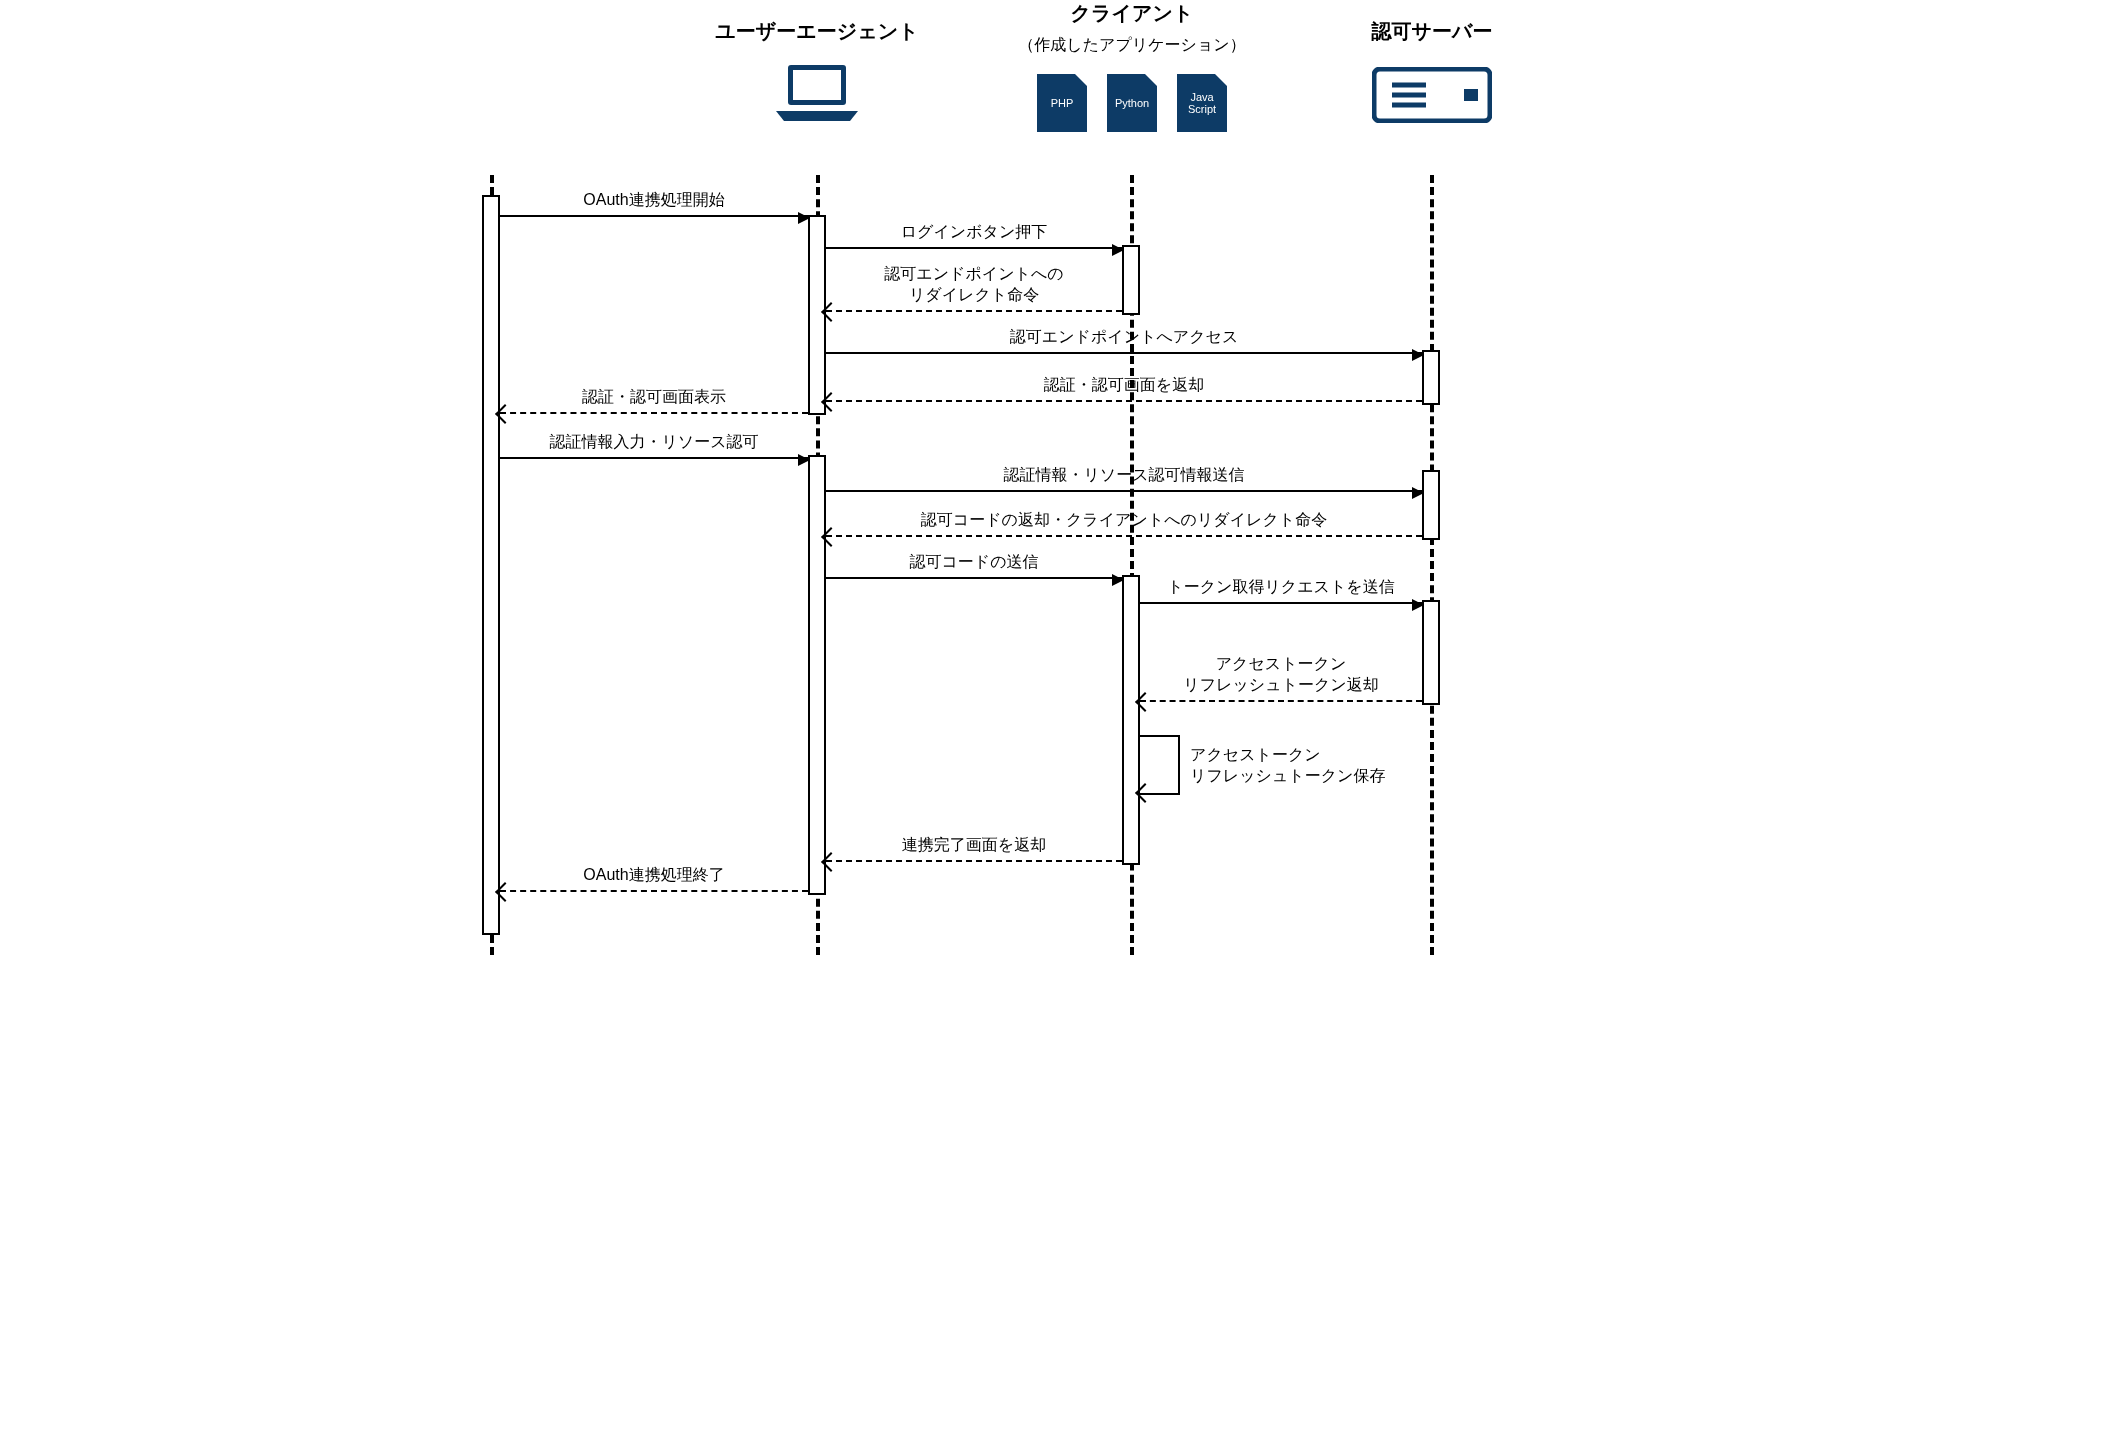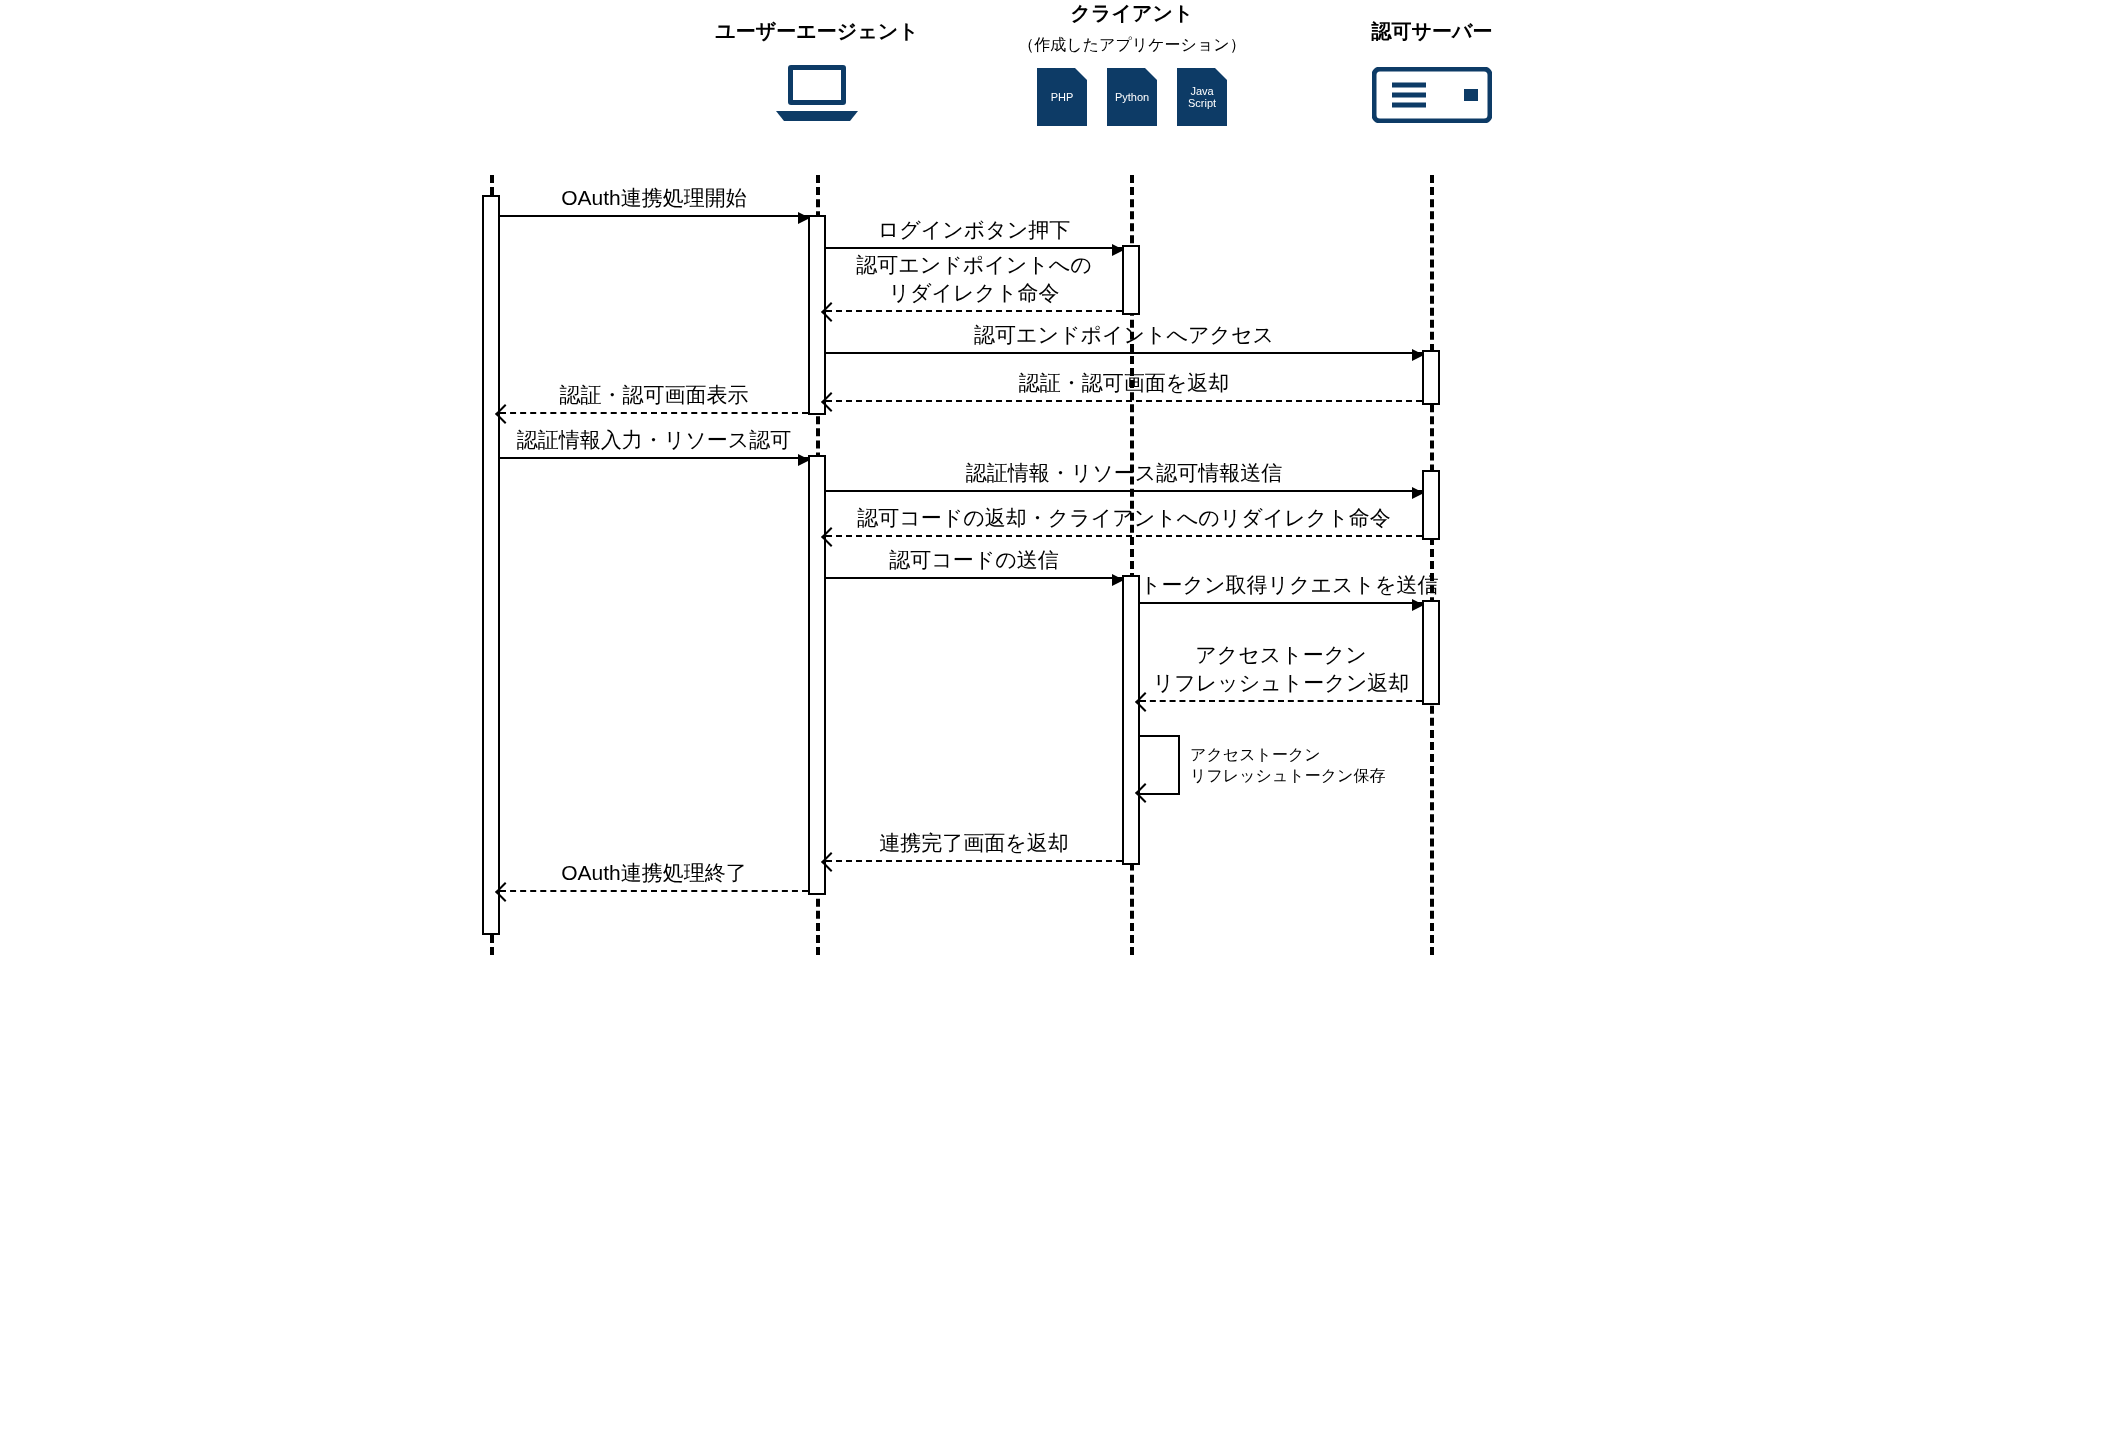--- a/index.html
+++ b/index.html
@@ -1,26 +1,26 @@
 <!DOCTYPE html>
 <html><head>
 <meta charset="utf-8">
 <style>
   * { margin: 0; padding: 0; box-sizing: border-box; }
   body { font-family: "Hiragino Kaku Gothic ProN", "Meiryo", sans-serif; background: #fff; color: #000; }
   .diagram { position: relative; width: 1450px; height: 990px; margin: 0 auto; }
   .participant { position: absolute; top: 0; text-align: center; }
   .participant .title { font-size: 20px; font-weight: 600; color: #000; margin-bottom: 8px; line-height: 1.35; }
-  .participant .subtitle { font-size: 16px; color: #000; }
+  .participant .subtitle { font-size: 16px; color: #000; margin-bottom: 6px; }
   .icon-box { display: flex; justify-content: center; align-items: flex-end; height: 70px; }
   svg.pIcon { fill: #0d3b66; }
   .lifeline { position: absolute; top: 175px; height: 780px; width: 0; border-left: 4px dashed #000; }
   .activation { position: absolute; width: 18px; background: #fff; border: 2px solid #000; }
   .msg { position: absolute; height: 2px; text-align: center; }
-  .msg .label { position: absolute; left: 0; right: 0; bottom: 6px; font-size: 21px; white-space: nowrap; color: #000; line-height: 1.3; }
+  .msg .label { position: absolute; left: 0; right: 0; bottom: 6px; font-size: 16px; white-space: nowrap; color: #000; line-height: 1.3; }
   .msg .sublabel { display:block; }
   .line-solid { border-top: 2px solid #000; width: 100%; position: absolute; top: 0; }
   .line-dashed { border-top: 2px dashed #000; width: 100%; position: absolute; top: 0; }
   .arrow-right::after { content:''; position:absolute; right:-2px; top:-5px; width:0; height:0; border-top:6px solid transparent; border-bottom:6px solid transparent; border-left:12px solid #000; }
   .arrow-open-left::after { content:''; position:absolute; left:-2px; top:-7px;
     border-style: solid; border-width: 2px 0 0 2px; border-color: #000; width:12px; height:12px; transform: rotate(-45deg); }
   .selfcall-box { position: absolute; border: 2px solid #000; border-left: none; }
   .selfcall-box::after { content:''; position:absolute; left:-2px; bottom:-7px;
      border-style:solid; border-width:2px 0 0 2px; border-color:#000; width:12px; height:12px; transform:rotate(-45deg); }
   .selflabel { position:absolute; font-size:16px; line-height:1.3; white-space:nowrap; }

